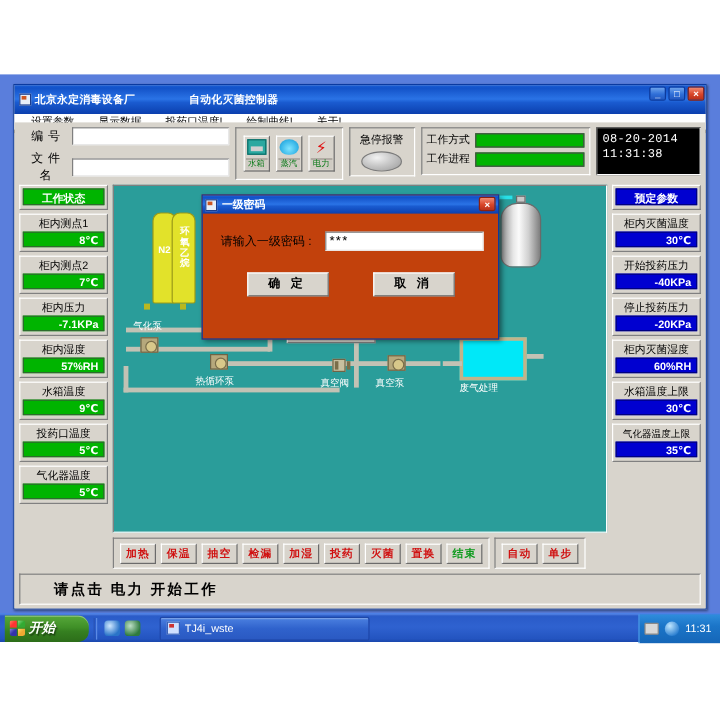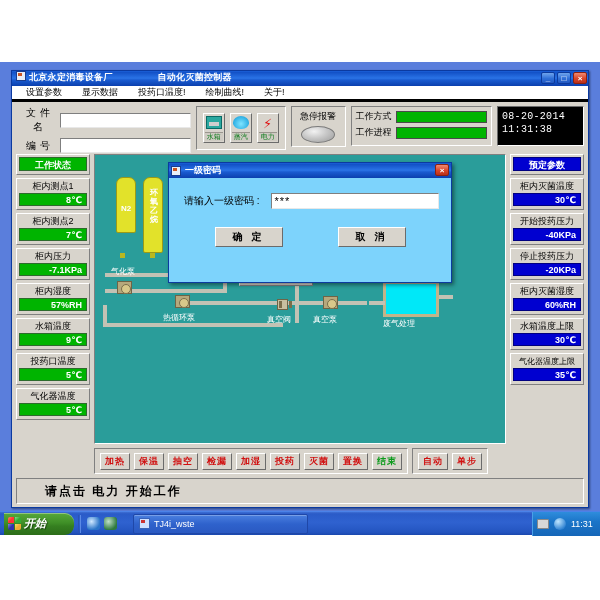--- a/index.html
+++ b/index.html
@@ -70,21 +70,21 @@
   
   .appwin {
     position: absolute; left: 11px; top: 70px; width: 578px; height: 438px;
     border: 1px solid #0b3aa0;
     background: #d4d0c8;
     box-shadow: 1px 1px 2px rgba(0,0,0,.45);
   }
   .titlebar {
     height: 15px;
     background: linear-gradient(to bottom,#1b5fd8 0%,#1352c8 10%,#2a73e6 48%,#1a5bd0 60%,#0b3fae 100%);
-    display:flex; align-items:flex-start; padding: 0 1px; position:relative;
+    display:flex; align-items:center; padding: 12px 1px; position:relative;
   }
   .tb-ico { width:10px; height:10px; background:#e8eef8; border:1px solid #1a3c8e; margin:0 3px; position:relative; }
   .tb-ico:after{content:""; position:absolute; left:1px; top:1px; width:4px; height:3px; background:#c52;}
   .tb-title { color:#fff; font-size:9px; font-weight:bold; letter-spacing:.3px; white-space:nowrap; }
   .tb-title .sub { margin-left: 42px; }
   .tb-btns { position:absolute; right:1px; top:1px; display:flex; gap:2px; }
   .tb-b {
     width:14px; height:12px; font-size:8px; line-height:11px; text-align:center;
     background: linear-gradient(to bottom,#6fa4ec,#2f6fd8 55%,#2358c0);
     border:1px solid #0d3a9c; border-radius:2px; color:#fff; font-weight:bold;
@@ -278,22 +278,22 @@
     margin-top:4px; height:26px;
     border:1px solid #808080; border-right-color:#fff; border-bottom-color:#fff;
     background:#d8d4cc; display:flex; align-items:center; padding-left:28px;
   }
   .status-text {
     font-size:12px; font-weight:bold; color:#000; letter-spacing:2px;
   }
 
   
   .modal {
-    position:absolute; left:167px; top:161px; width:284px; height:121px;
-    background:#7dd3fc; border:1px solid #0b3aa0;
+    position:absolute; left:167px; top:161px; width:248px; height:121px;
+    background:#c2410c; border:1px solid #0b3aa0;
     box-shadow: 2px 2px 4px rgba(0,0,0,.45); z-index:50;
   }
   .m-title {
     height:15px;
     background: linear-gradient(to bottom,#1b5fd8 0%,#1352c8 10%,#2a73e6 48%,#1a5bd0 60%,#0b3fae 100%);
     display:flex; align-items:center; padding-left:2px; position:relative;
   }
   .m-ico { width:10px; height:10px; background:#e8eef8; border:1px solid #1a3c8e; margin-right:4px; position:relative;}
   .m-ico:after{content:""; position:absolute; left:1px; top:1px; width:4px; height:3px; background:#c52;}
   .m-title-txt { color:#fff; font-size:9px; font-weight:bold; }
@@ -351,25 +351,25 @@
       <span class="menu-item">绘制曲线!</span>
       <span class="menu-item">关于!</span>
     </div>
 
     <div class="client">
 
       <div class="topbar">
 
         <div class="idfields">
           <div class="idrow">
+            <span class="idlabel">编号</span>
+            <span class="idinput"></span>
+          </div>
+          <div class="idrow">
             <span class="idlabel">文件名</span>
-            <span class="idinput"></span>
-          </div>
-          <div class="idrow">
-            <span class="idlabel">编号</span>
             <span class="idinput"></span>
           </div>
         </div>
 
         <div class="groupbox">
           <div class="grp-icons">
             <div class="icobtn">
               <span class="icoart ico-tank"></span>
               <span class="icolabel">水箱</span>
             </div>
@@ -437,21 +437,21 @@
             <div class="cell-val val-green">5℃</div>
           </div>
           <div class="cell">
             <div class="cell-title">气化器温度</div>
             <div class="cell-val val-green">5℃</div>
           </div>
         </div>
 
         <div class="mimic">
 
-          <div class="cyl" style="left:21px; top:22px; height:56px;">
+          <div class="cyl" style="left:32px; top:22px; height:76px;">
             <span class="cyl-label" style="top:26px;">N2</span>
           </div>
           <div class="cyl-neck" style="left:25px; top:98px;"></div>
 
           <div class="cyl" style="left:48px; top:22px; height:76px;">
             <span class="cyl-label v" style="top:10px; left:4px; width:12px;">环氧乙烷</span>
           </div>
           <div class="cyl-neck" style="left:55px; top:98px;"></div>
 
           <div class="chamber" style="left:122px; top:20px; width:124px; height:68px;">

